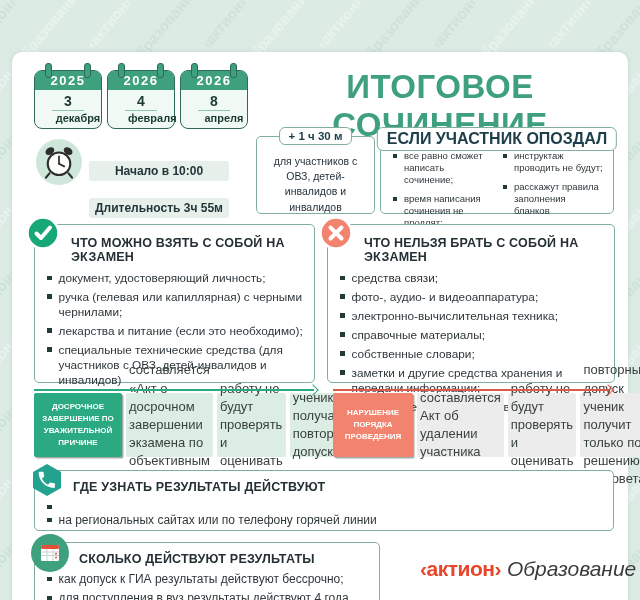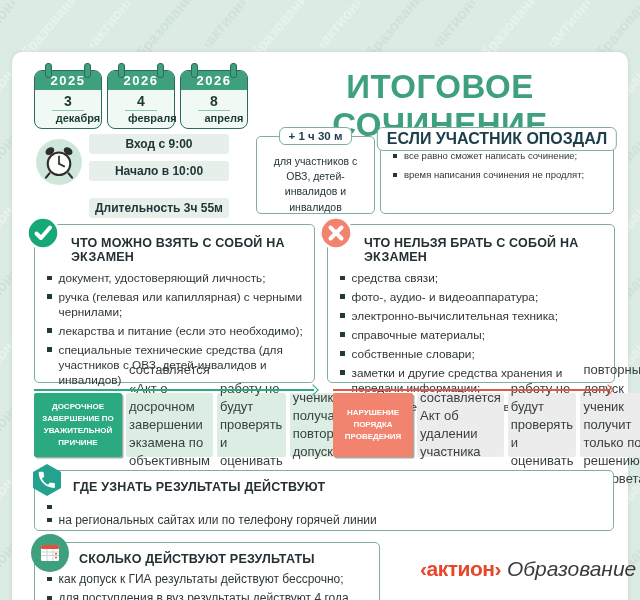--- a/index.html
+++ b/index.html
@@ -182,40 +182,49 @@
       <svg width="40" height="40" viewBox="0 0 46 46">
         <ellipse cx="12.5" cy="10.5" rx="5.5" ry="4" transform="rotate(-35 12.5 10.5)" fill="#2E2E2E"></ellipse>
         <ellipse cx="33.5" cy="10.5" rx="5.5" ry="4" transform="rotate(35 33.5 10.5)" fill="#2E2E2E"></ellipse>
         <circle cx="23" cy="25" r="13" fill="#FCFEFB" stroke="#2E2E2E" stroke-width="2.4"></circle>
         <path d="M12 36 L8 41" stroke="#2E2E2E" stroke-width="2.5" stroke-linecap="round"></path>
         <path d="M34 36 L38 41" stroke="#2E2E2E" stroke-width="2.5" stroke-linecap="round"></path>
         <path d="M23 25 L23 16.5" stroke="#2E2E2E" stroke-width="2" stroke-linecap="round"></path>
         <path d="M23 25 L29 28" stroke="#2E2E2E" stroke-width="2" stroke-linecap="round"></path>
       </svg>
     </div>
-    <div class="pill" style="top:82px">Вход с 9:00</div>
     <div class="pill" style="top:109px">Начало в 10:00</div>
     <div class="pill" style="top:146px">Длительность 3ч 55м</div>
 
     <div class="obox" style="left:244px;top:84px;width:117px;height:76px">
       <div class="badge" style="font-size:11.5px">+ 1 ч 30 м</div>
       <div class="ovz-text">для участников с ОВЗ, детей-инвалидов и инвалидов</div>
     </div>
 
     <div class="obox" style="left:368px;top:84px;width:232px;height:76px">
       <div class="badge" style="font-size:16px">ЕСЛИ УЧАСТНИК ОПОЗДАЛ</div>
       <div class="late-cols">
         <div class="late-col">
           <div class="b">
               <span class="sq"></span>
               <span>все равно сможет написать сочинение;</span>
             </div>
           <div class="b">
               <span class="sq"></span>
               <span>время написания сочинения не продлят;</span>
+            </div>
+        </div>
+        <div class="late-col">
+          <div class="b">
+              <span class="sq"></span>
+              <span>инструктаж проводить не будут;</span>
+            </div>
+          <div class="b">
+              <span class="sq"></span>
+              <span>расскажут правила заполнения бланков</span>
             </div>
         </div>
       </div>
     </div>
 
     <div class="obox allowed" style="left:22px;top:172px;width:279px;height:157px">
       <span class="corner-ic">
         <svg width="36" height="36" viewBox="0 0 36 36">
           <circle cx="18" cy="18" r="15.5" fill="#17A878" stroke="#fff" stroke-width="2.5"></circle>
           <path d="M11.5 18.5 l4.5 4.5 l9 -10.5" stroke="#fff" stroke-width="4" fill="none" stroke-linecap="round" stroke-linejoin="round"></path>

